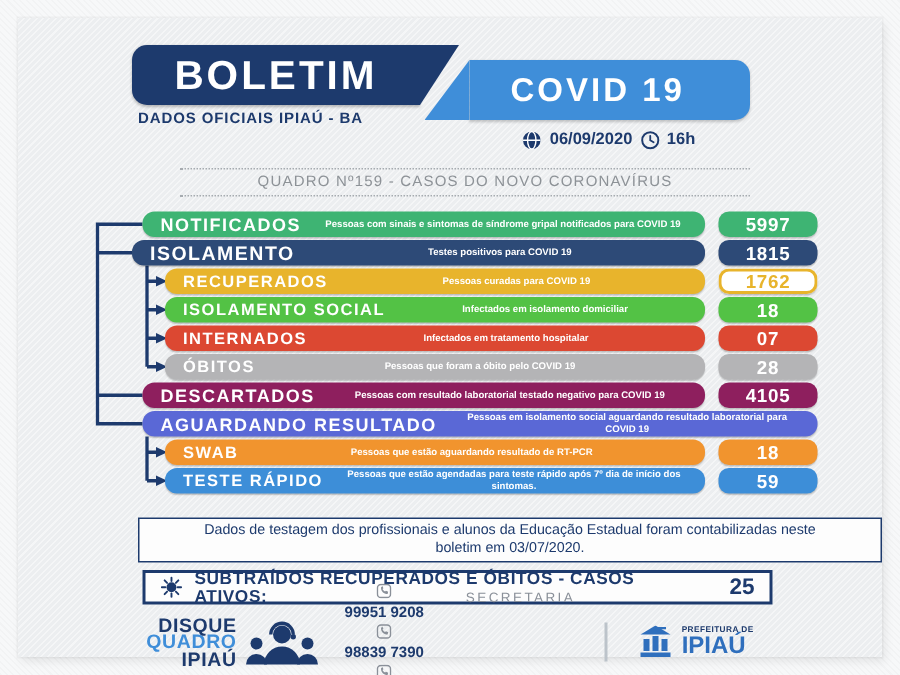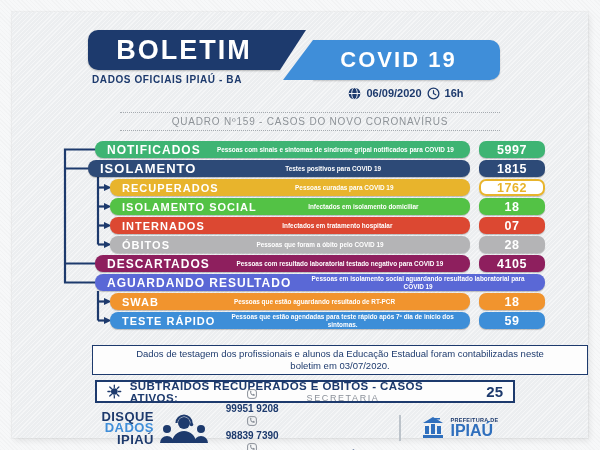--- a/index.html
+++ b/index.html
@@ -223,21 +223,21 @@
       </g>
     </svg>
     <span class="al">SUBTRAÍDOS RECUPERADOS E ÓBITOS - CASOS ATIVOS:</span>
     <span class="av">25</span>
   </div>
 
   <div class="footer">
     <div class="disque">
       <div class="words">
         <div class="w1">DISQUE</div>
-        <div class="w2">DADOS</div>
+        <div class="w2">QUADRO</div>
         <div class="w3">IPIAÚ</div>
       </div>
       <svg width="52" height="32" viewBox="0 0 52 32">
         <g fill="#1d3a6d">
           <circle cx="9" cy="17" r="4"></circle>
           <path d="M2,31 a7,7 0 0 1 14,0 z"></path>
           <circle cx="43" cy="17" r="4"></circle>
           <path d="M36,31 a7,7 0 0 1 14,0 z"></path>
           <circle cx="26" cy="11" r="6"></circle>
           <path d="M14,31 a12,12 0 0 1 24,0 z"></path>

